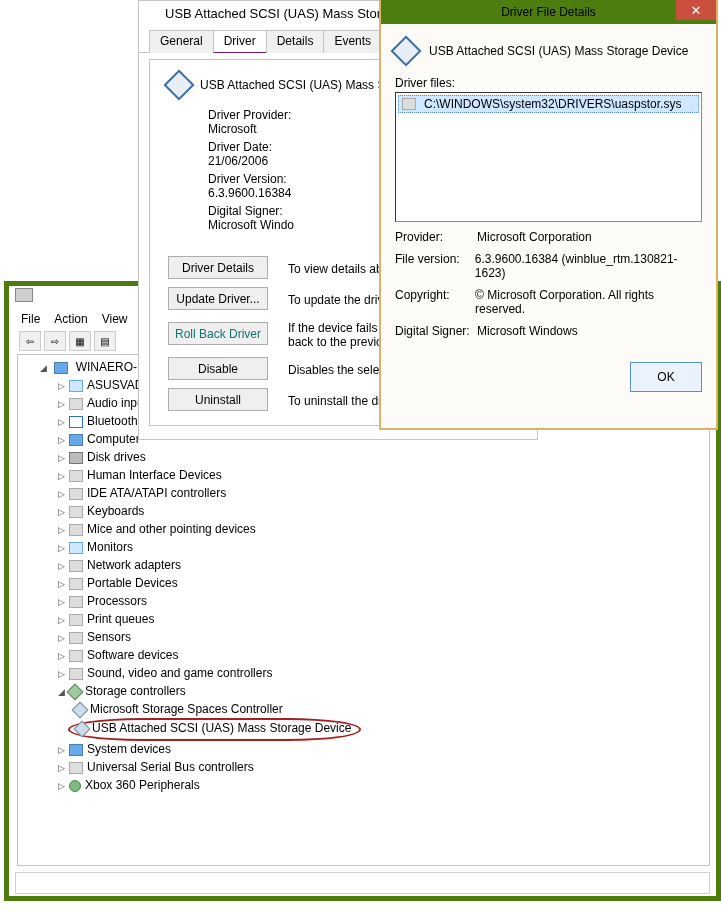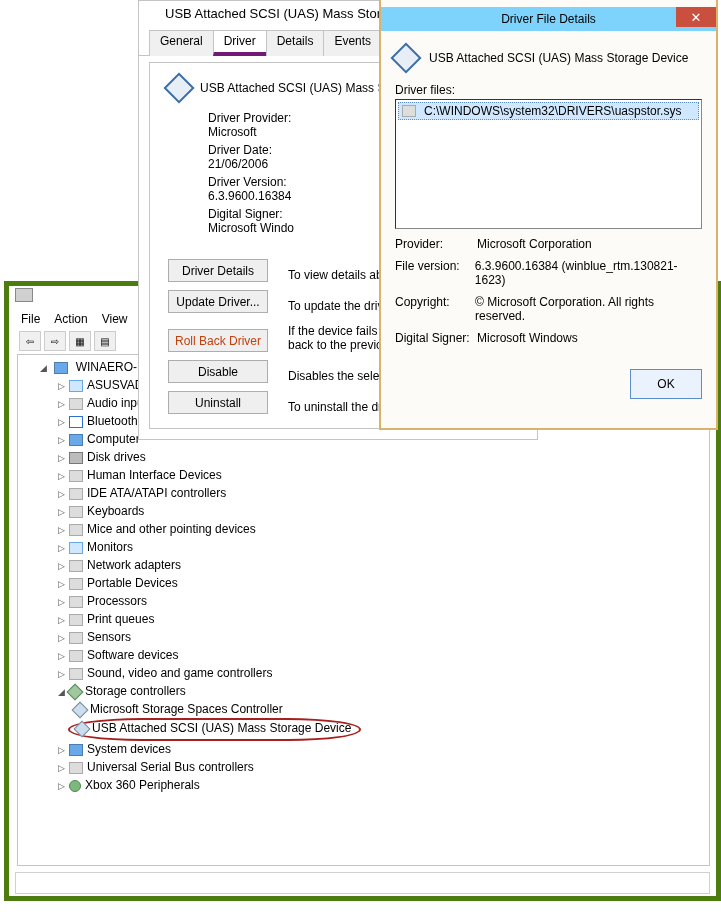--- a/index.html
+++ b/index.html
@@ -24,33 +24,33 @@
 .icon-disk{background:#bbb;border:1px solid #777;}
 .icon-storage{width:12px;height:12px;transform:rotate(45deg);background:#a0c8a0;border:1px solid #5a8a5a;}
 .icon-storage2{width:12px;height:12px;transform:rotate(45deg);background:#cde;border:1px solid #789;}
 .icon-xbox{width:12px;height:12px;border-radius:50%;background:#7eb87e;border:1px solid #4a8a4a;}
 .circled { display:inline-block; border:2px solid #a62020; border-radius:50%/100%; padding:0 8px 2px 6px; margin-left:-6px;}
 
 .props-window { position: absolute; left: 138px; top: 0; width: 400px; height: 440px; background: #fff; border: 1px solid #c4c4c4; }
 .props-title { padding: 5px 10px 8px 26px; font-size: 13px; white-space:nowrap; overflow:hidden;}
 .tabs { display: flex; border-bottom: 1px solid #c4c4c4; padding-left: 10px; }
 .tab { padding: 3px 10px 4px; border: 1px solid #c4c4c4; border-bottom: none; margin-right: -1px; background: #f0f0f0; position:relative; top:1px; cursor:pointer;}
-.tab.active { background: #fff; top:1px; border-bottom:4px solid #701a75;}
+.tab.active { background: #fff; top:1px; border-bottom:1px solid #701a75;}
 .panel { padding: 14px 18px; border:1px solid #c4c4c4; margin:6px 10px 10px; }
 .panel-head { display:flex; align-items:center; gap:10px; margin-bottom:12px;}
 .diamond { width:22px; height:22px; transform:rotate(45deg); background:#e8eef5; border:2px solid #3a6ea5; }
 .info-row { display:flex; margin:4px 0 4px 40px;flex-direction:column; }
 .info-row .lbl{ width:110px;}
-.btn-row { display:flex; margin:8px 0 0 0px; align-items:flex-end;}
+.btn-row { display:flex; margin:8px 0 0 0px; align-items:center;}
 .win-btn { width:100px; height:23px; border:1px solid #adadad; background:#efefef; margin-right:20px; cursor:pointer; font-family:inherit; font-size:12px;}
-.win-btn:disabled{color:#c2410c;}
+.win-btn:disabled{color:#0f766e;}
 .btn-desc { flex:1; padding-top:3px;}
 
 .details-window { position: absolute; left: 379px; top: 0; width: 339px; height: 430px; background: #fdfbf7; border:2px solid #d9b36c; border-top:none;}
-.details-titlebar { height:24px; background:#7dd3fc; display:flex; align-items:center; justify-content:center; position:relative; font-size:12px;margin-top:7px;}
+.details-titlebar { height:24px; background:#4d7c0f; display:flex; align-items:center; justify-content:center; position:relative; font-size:12px;}
 .close-btn { position:absolute; right:0; top:0; width:40px; height:20px; background:#c94f3e; color:#fff; display:flex; align-items:center; justify-content:center; cursor:pointer; font-size:13px;}
 .details-body { padding:10px 14px; }
 .details-head { display:flex; align-items:center; gap:12px; margin:6px 0 14px;}
 .details-label { margin:6px 0 2px; }
 .file-list { border:1px inset #888; height:130px; background:#fff; padding:2px;}
 .file-item { background:#cfe8ff; border:1px dotted #5a8dcb; padding:1px 3px; display:flex; align-items:center; gap:4px;}
 .meta-row { display:flex; margin:8px 0;}
 .meta-row .lbl{width:82px;}
 .ok-btn { width:72px; height:30px; border:1px solid #5a8dcb; background:#e9f2fd; cursor:pointer; float:right; margin-top:16px; font-family:inherit;}
 </style>

